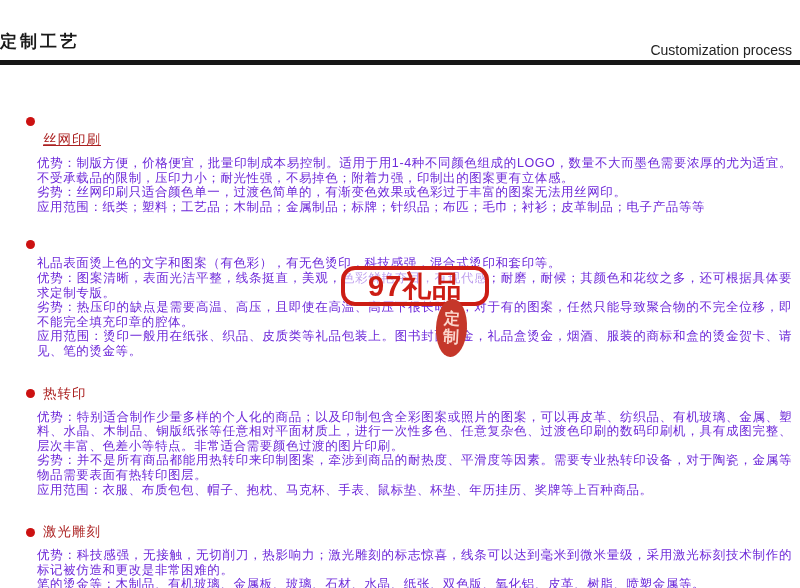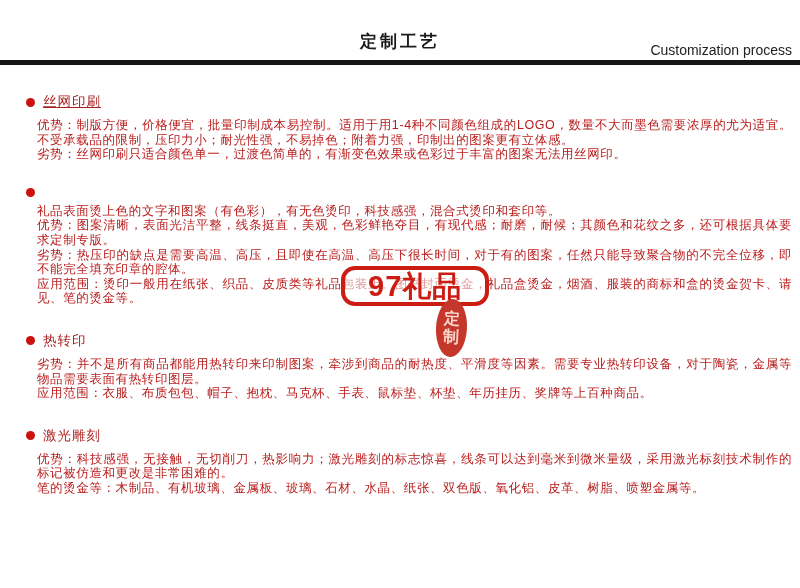--- a/index.html
+++ b/index.html
@@ -3,38 +3,38 @@
 <meta charset="utf-8">
 <style>
   * { margin:0; padding:0; box-sizing:border-box; }
   html,body { background:#ffffff; }
   body {
     width:800px; height:588px; overflow:hidden; position:relative;
     font-family:"Liberation Sans","DejaVu Sans",sans-serif;
   }
   .header { position:relative; height:60px; }
   .header h1 {
-    text-align:center; padding-top:30px; font-size:17px; font-weight:bold;
+    padding-top:30px; font-size:17px; font-weight:bold;
     letter-spacing:3px; color:#1a1a1a;
   }
   .header .subtitle {
     position:absolute; right:8px; bottom:2px; font-size:14px; color:#222;
   }
   .rule { height:2px; border-top:3px solid #161616; border-bottom:2px solid #161616; width:100%; }
   .content { padding:28px 8px 0 37px; }
   .section { margin-bottom:26px; }
   .sec-title { display:flex; align-items:center; margin-bottom:7px; }
   .bullet {
     width:9px; height:9px; border-radius:50%; background:#cc1111;
     display:inline-block; margin-left:-11px; margin-right:8px; flex:0 0 auto;
   }
   .sec-title .t { font-size:13.5px; color:#ab2020; letter-spacing:1px; }
-  .sec-title .t.u { text-decoration:underline; }
+  .sec-title .t.u { text-decoration:underline;margin-top:38px; }
   .section p {
-    font-size:12.5px; line-height:14.6px; color:#b91c1c; letter-spacing:0.6px;
+    font-size:12.5px; line-height:14.6px; color:#6d28d9; letter-spacing:0.6px;
     text-align:justify;
   }
   
   .watermark { position:absolute; left:341px; top:266px; z-index:5; pointer-events:none; }
   .wm-box {
     display:inline-block; border:4px solid #cc1d14; border-radius:14px;
     padding:0 23px; font-size:29px; font-weight:bold; color:#cc1d14;
     letter-spacing:1px; background:rgba(255,255,255,0.55); line-height:32px;
   }
   .wm-seal {
@@ -56,37 +56,39 @@
 
 <div class="content">
 
   <div class="section">
     <div class="sec-title">
       <span class="bullet"></span>
       <span class="t u">丝网印刷</span>
     </div>
     <p>优势：制版方便，价格便宜，批量印制成本易控制。适用于用1-4种不同颜色组成的LOGO，数量不大而墨色需要浓厚的尤为适宜。不受承载品的限制，压印力小；耐光性强，不易掉色；附着力强，印制出的图案更有立体感。</p>
     <p>劣势：丝网印刷只适合颜色单一，过渡色简单的，有渐变色效果或色彩过于丰富的图案无法用丝网印。</p>
+    <p>应用范围：纸类；塑料；工艺品；木制品；金属制品；标牌；针织品；布匹；毛巾；衬衫；皮革制品；电子产品等等</p>
   </div>
 
   <div class="section">
     <div class="sec-title">
       <span class="bullet"></span>
     </div>
     <p>礼品表面烫上色的文字和图案（有色彩），有无色烫印，科技感强，混合式烫印和套印等。</p>
     <p>优势：图案清晰，表面光洁平整，线条挺直，美观，色彩鲜艳夺目，有现代感；耐磨，耐候；其颜色和花纹之多，还可根据具体要求定制专版。</p>
     <p>劣势：热压印的缺点是需要高温、高压，且即使在高温、高压下很长时间，对于有的图案，任然只能导致聚合物的不完全位移，即不能完全填充印章的腔体。</p>
     <p>应用范围：烫印一般用在纸张、织品、皮质类等礼品包装上。图书封面烫金，礼品盒烫金，烟酒、服装的商标和盒的烫金贺卡、请见、笔的烫金等。</p>
   </div>
 
   <div class="section">
     <div class="sec-title">
       <span class="bullet"></span>
       <span class="t">热转印</span>
     </div>
+    <p>优势：特别适合制作少量多样的个人化的商品；以及印制包含全彩图案或照片的图案，可以再皮革、纺织品、有机玻璃、金属、塑料、水晶、木制品、铜版纸张等任意相对平面材质上，进行一次性多色、任意复杂色、过渡色印刷的数码印刷机，具有成图完整、层次丰富、色差小等特点。非常适合需要颜色过渡的图片印刷。</p>
     <p>劣势：并不是所有商品都能用热转印来印制图案，牵涉到商品的耐热度、平滑度等因素。需要专业热转印设备，对于陶瓷，金属等物品需要表面有热转印图层。</p>
     <p>应用范围：衣服、布质包包、帽子、抱枕、马克杯、手表、鼠标垫、杯垫、年历挂历、奖牌等上百种商品。</p>
   </div>
 
   <div class="section">
     <div class="sec-title">
       <span class="bullet"></span>
       <span class="t">激光雕刻</span>
     </div>
     <p>优势：科技感强，无接触，无切削刀，热影响力；激光雕刻的标志惊喜，线条可以达到毫米到微米量级，采用激光标刻技术制作的标记被仿造和更改是非常困难的。</p>

